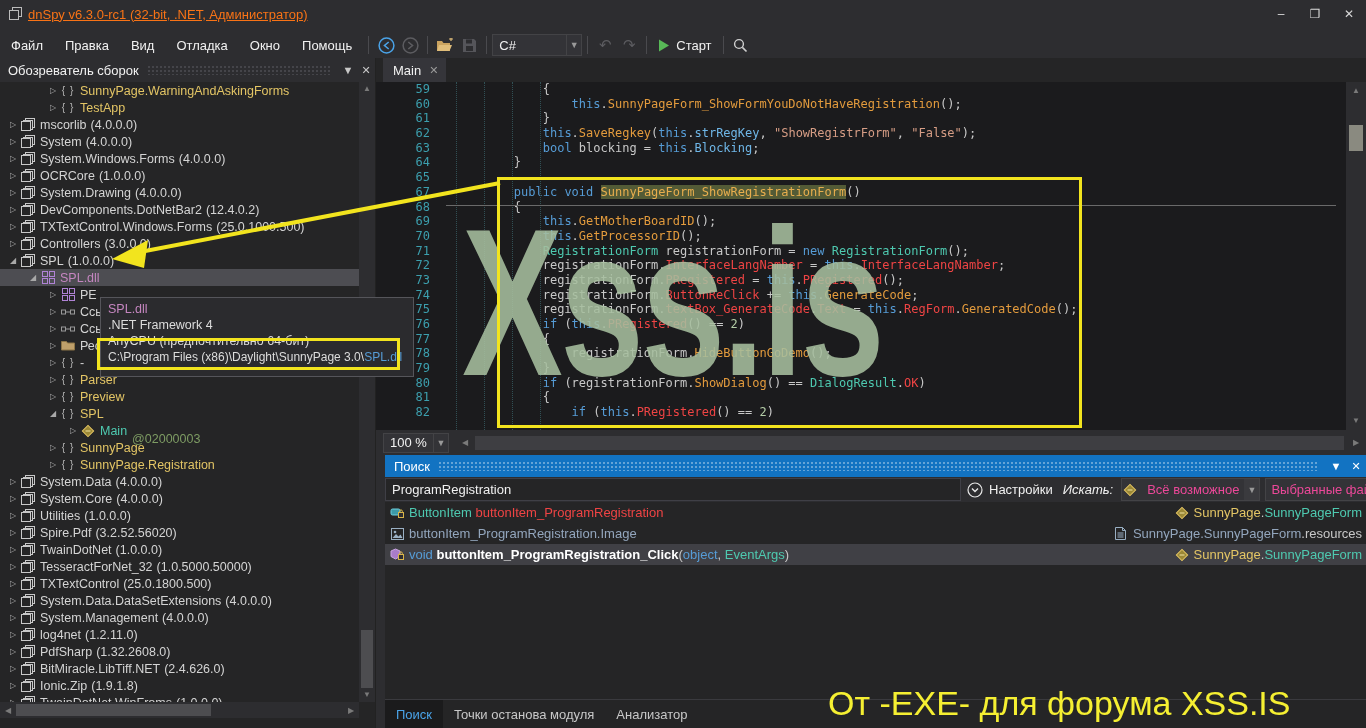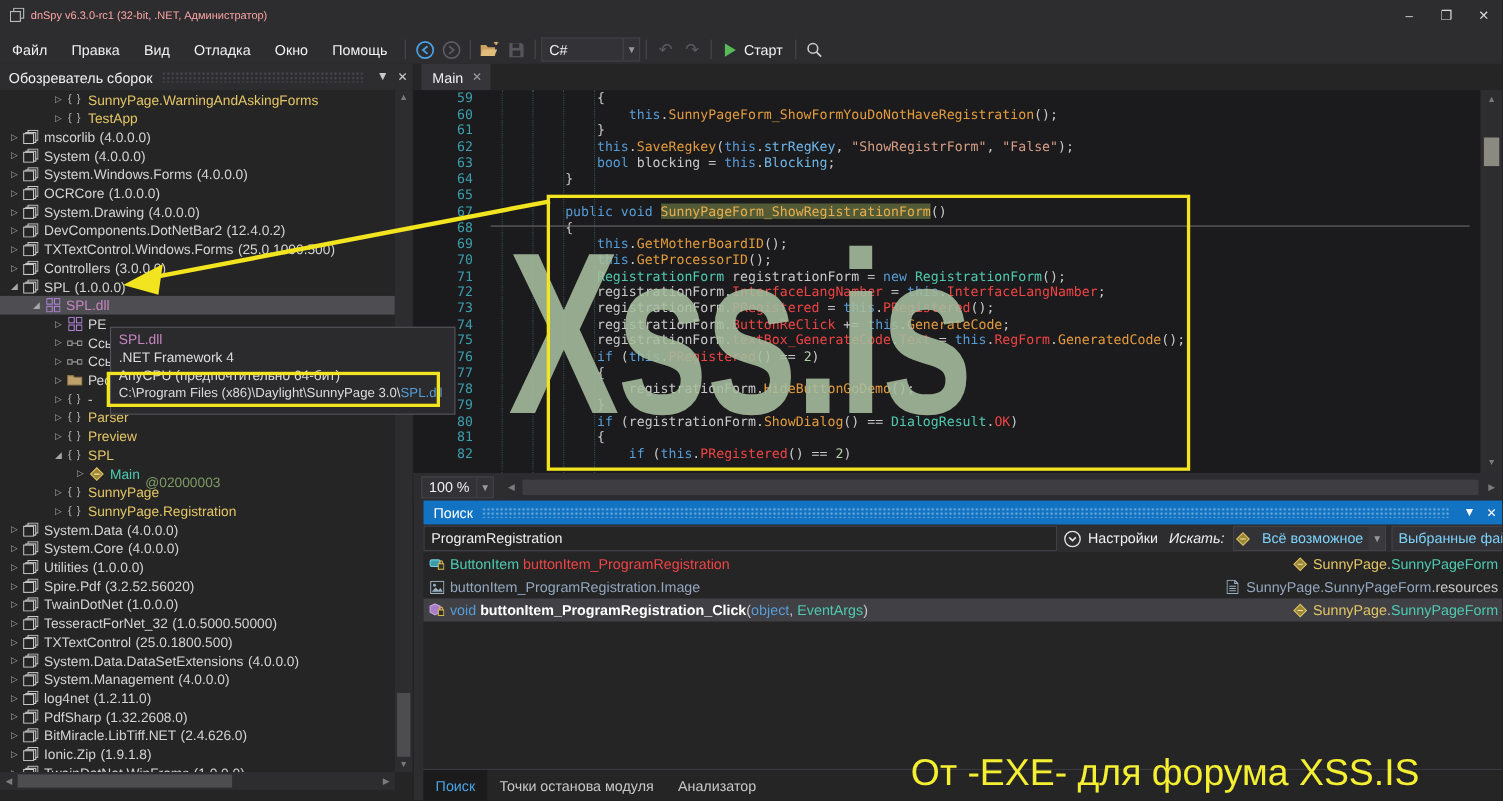--- a/index.html
+++ b/index.html
@@ -1,21 +1,21 @@
 <!DOCTYPE html>
 <html><head>
 <meta charset="utf-8">
 <style>
   html,body{margin:0;padding:0;background:#1a1a1a;}
   #app{position:relative;width:1366px;height:728px;background:#2d2d30;overflow:hidden;
        font-family:"Liberation Sans",sans-serif;color:#dcdcdc;font-size:13px;}
   
   .titlebar{position:absolute;left:0;top:0;right:0;height:28px;display:flex;align-items:center;background:#2d2d30;}
   .app-icon{margin:0 10px 0 8px;}
-  .title-text{color:#fca5a5;font-size:10px;}
+  .title-text{color:#f97316;font-size:13px;text-decoration:underline;}
   .win-btns{margin-left:auto;display:flex;}
   .win-btn{width:34px;height:28px;display:flex;align-items:center;justify-content:center;color:#d8d8d8;font-size:12px;cursor:default;}
   
   .menubar{position:absolute;left:0;top:30px;right:0;height:30px;display:flex;align-items:center;background:#2d2d30;}
   .menu-item{padding:4px 11px;color:#f1f1f1;}
   .tb-sep{width:1px;height:18px;background:#4a4a4e;margin:0 5px;}
   .tb-icon{width:24px;height:22px;display:flex;align-items:center;justify-content:center;}
   .combo{display:flex;align-items:center;background:#333337;border:1px solid #434346;height:20px;}
   .combo .val{padding:0 6px;flex:1;color:#f1f1f1;}
   .combo .arrow{width:14px;text-align:center;color:#999;font-size:9px;border-left:1px solid #434346;height:100%;display:flex;align-items:center;justify-content:center;}
@@ -71,21 +71,21 @@
   .search-panel{position:absolute;left:385px;top:455px;right:0;bottom:0;background:#252526;}
   .search-header{height:22px;background:#1273c2;display:flex;align-items:center;padding-left:9px;color:#fff;}
   .search-header .grip{background-image:radial-gradient(rgba(255,255,255,.35) 1px,transparent 1.2px);background-size:4px 4px;}
   .search-header .hbtn{width:20px;text-align:center;font-size:11px;color:#fff;}
   .search-toolbar{height:25px;background:#2d2d30;display:flex;align-items:center;}
   .search-input{flex:0 0 562px;height:21px;background:#252526;border:1px solid #3f3f46;color:#f0f0f0;
                 font-family:"Liberation Sans",sans-serif;font-size:13px;padding:0 6px;outline:none;}
   .settings-lbl{margin:0 10px 0 6px;color:#f1f1f1;}
   .iskat-lbl{font-style:italic;color:#f1f1f1;margin-right:8px;}
   .dd{display:flex;align-items:center;background:#333337;border:1px solid #434346;height:21px;margin-right:5px;}
-  .dd .val{padding:0 5px;color:#7dd3fc;white-space:nowrap;text-align:center;}
+  .dd .val{padding:0 5px;color:#ec4899;white-space:nowrap;text-align:center;}
   .dd .arrow{width:15px;height:100%;display:flex;align-items:center;justify-content:center;color:#999;font-size:9px;background:#3a3a3e;}
   .result-row{height:21px;display:flex;align-items:center;padding:0 4px;font-size:13px;white-space:nowrap;}
   .result-row.selected{background:#404045;}
   .result-right{margin-left:auto;display:flex;align-items:center;}
   
   .bottom-tabs{position:absolute;left:0;right:0;bottom:0;height:28px;background:#252526;border-top:1px solid #3a3a3e;display:flex;align-items:stretch;}
   .btab{display:flex;align-items:center;padding:0 11px;color:#c8c8c8;}
   .btab.active{background:#1b1b1c;color:#4aa3e8;}
   
   .overlay{position:absolute;pointer-events:none;}

